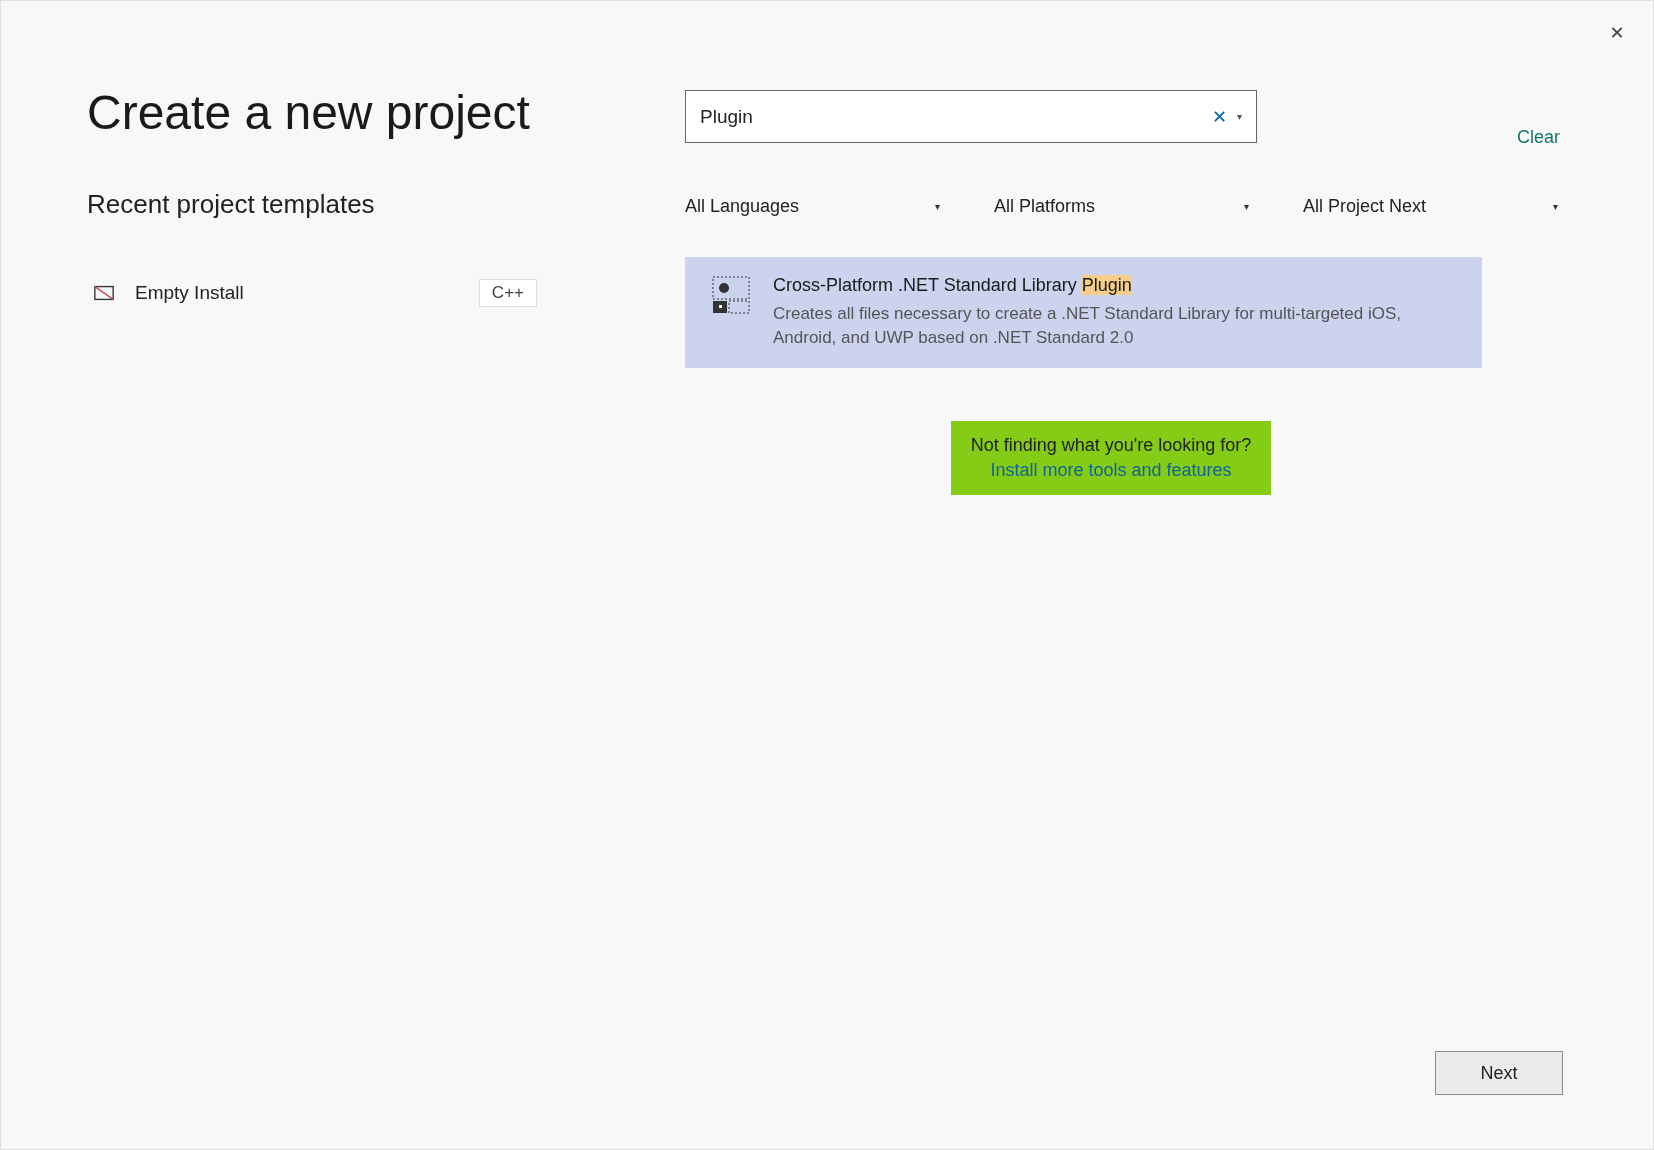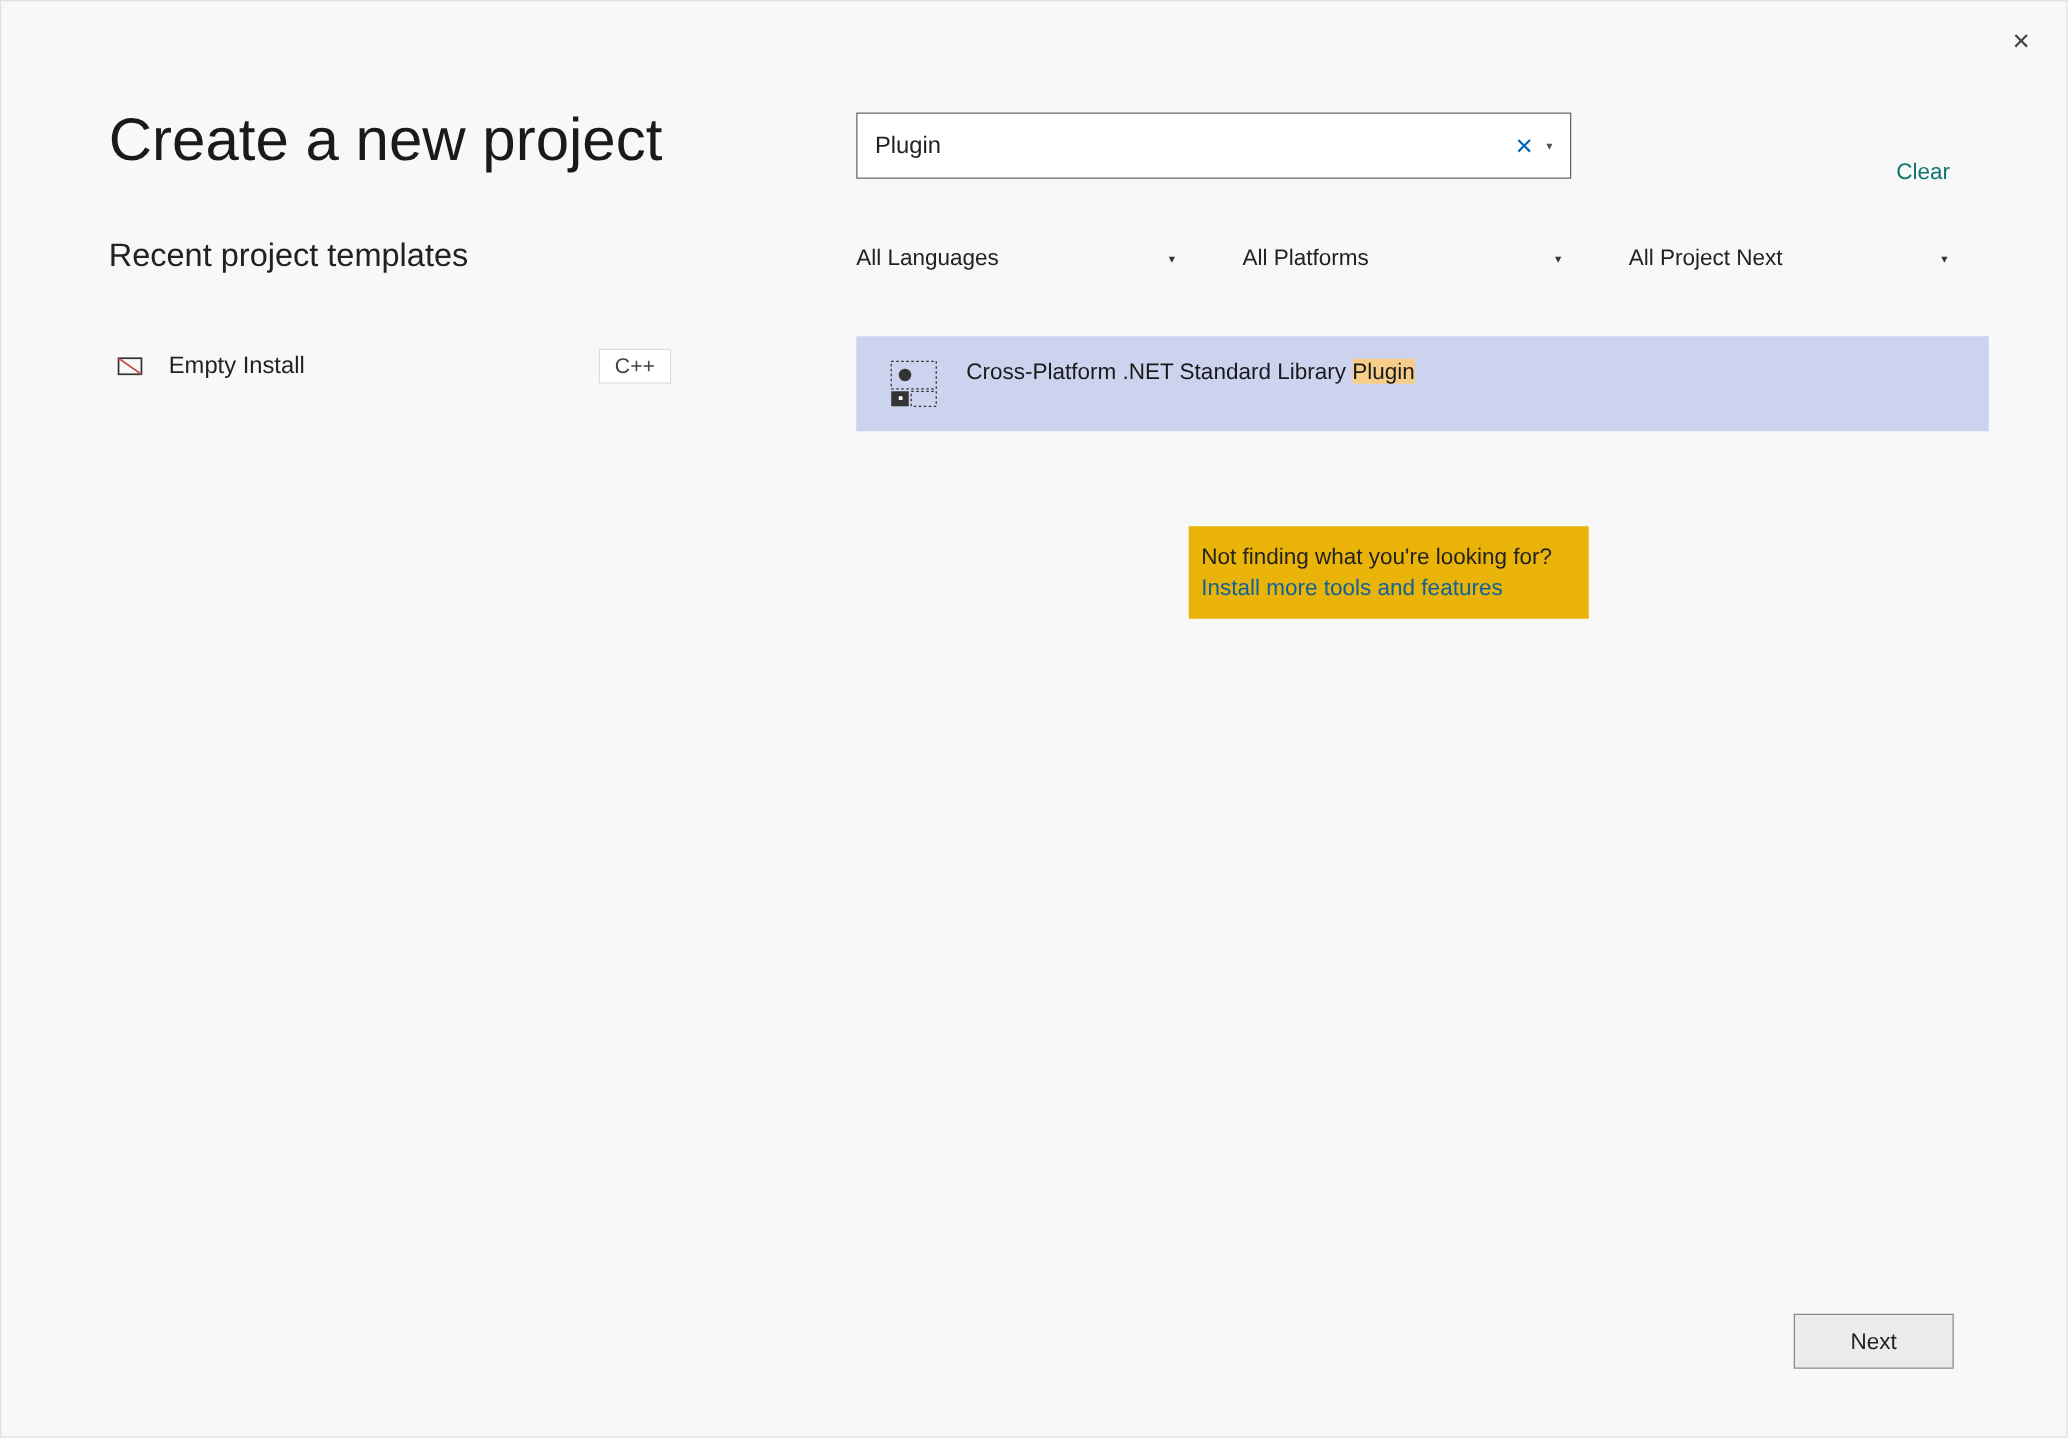--- a/index.html
+++ b/index.html
@@ -140,23 +140,23 @@
     .filter-label {
       font-size: 18px;
       color: #222;
     }
     .filter-arrow {
       font-size: 10px;
       color: #333;
     }
     .templates-list {
       position: absolute;
-      top: 268px;
+      top: 256px;
       left: 684px;
-      width: 906px;
+      width: 797px;
     }
     .template-item {
       display: flex;
       padding: 18px 26px;
       cursor: pointer;
     }
     .template-item.selected {
       background: #cbd3ee;
     }
     .template-icon {
@@ -179,22 +179,22 @@
     .template-desc {
       font-size: 17px;
       color: #555;
       line-height: 1.4;
     }
     .not-finding {
       position: absolute;
       top: 420px;
       left: 950px;
       width: 320px;
-      text-align: left;
-      background: #eab308;
+      text-align: center;
+      background: #84cc16;
       padding: 14px 10px;
     }
     .not-finding-text {
       font-size: 18px;
       color: #222;
       margin-bottom: 4px;
     }
     .install-link {
       font-size: 18px;
       color: #0e639c;
@@ -271,20 +271,21 @@
         <circle cx="13" cy="13" r="5" fill="#333"></circle>
         <rect x="2" y="26" width="14" height="12" fill="#333"></rect>
         <rect x="8" y="30" width="3" height="3" fill="#fff"></rect>
         <rect x="18" y="26" width="20" height="12" fill="none" stroke="#333" stroke-width="1" stroke-dasharray="2,2"></rect>
       </svg>
     </div>
     <div class="template-body">
       <div class="template-title">
         <span>Cross-Platform .NET Standard Library </span><span class="highlight">Plugin</span>
       </div>
+      <div class="template-desc">Creates all files necessary to create a .NET Standard Library for multi-targeted iOS, Android, and UWP based on .NET Standard 2.0</div>
     </div>
   </div>
 </div>
 
 <div class="not-finding">
   <div class="not-finding-text">Not finding what you're looking for?</div>
   <span class="install-link">Install more tools and features</span>
 </div>
 
 <div class="next-btn">

